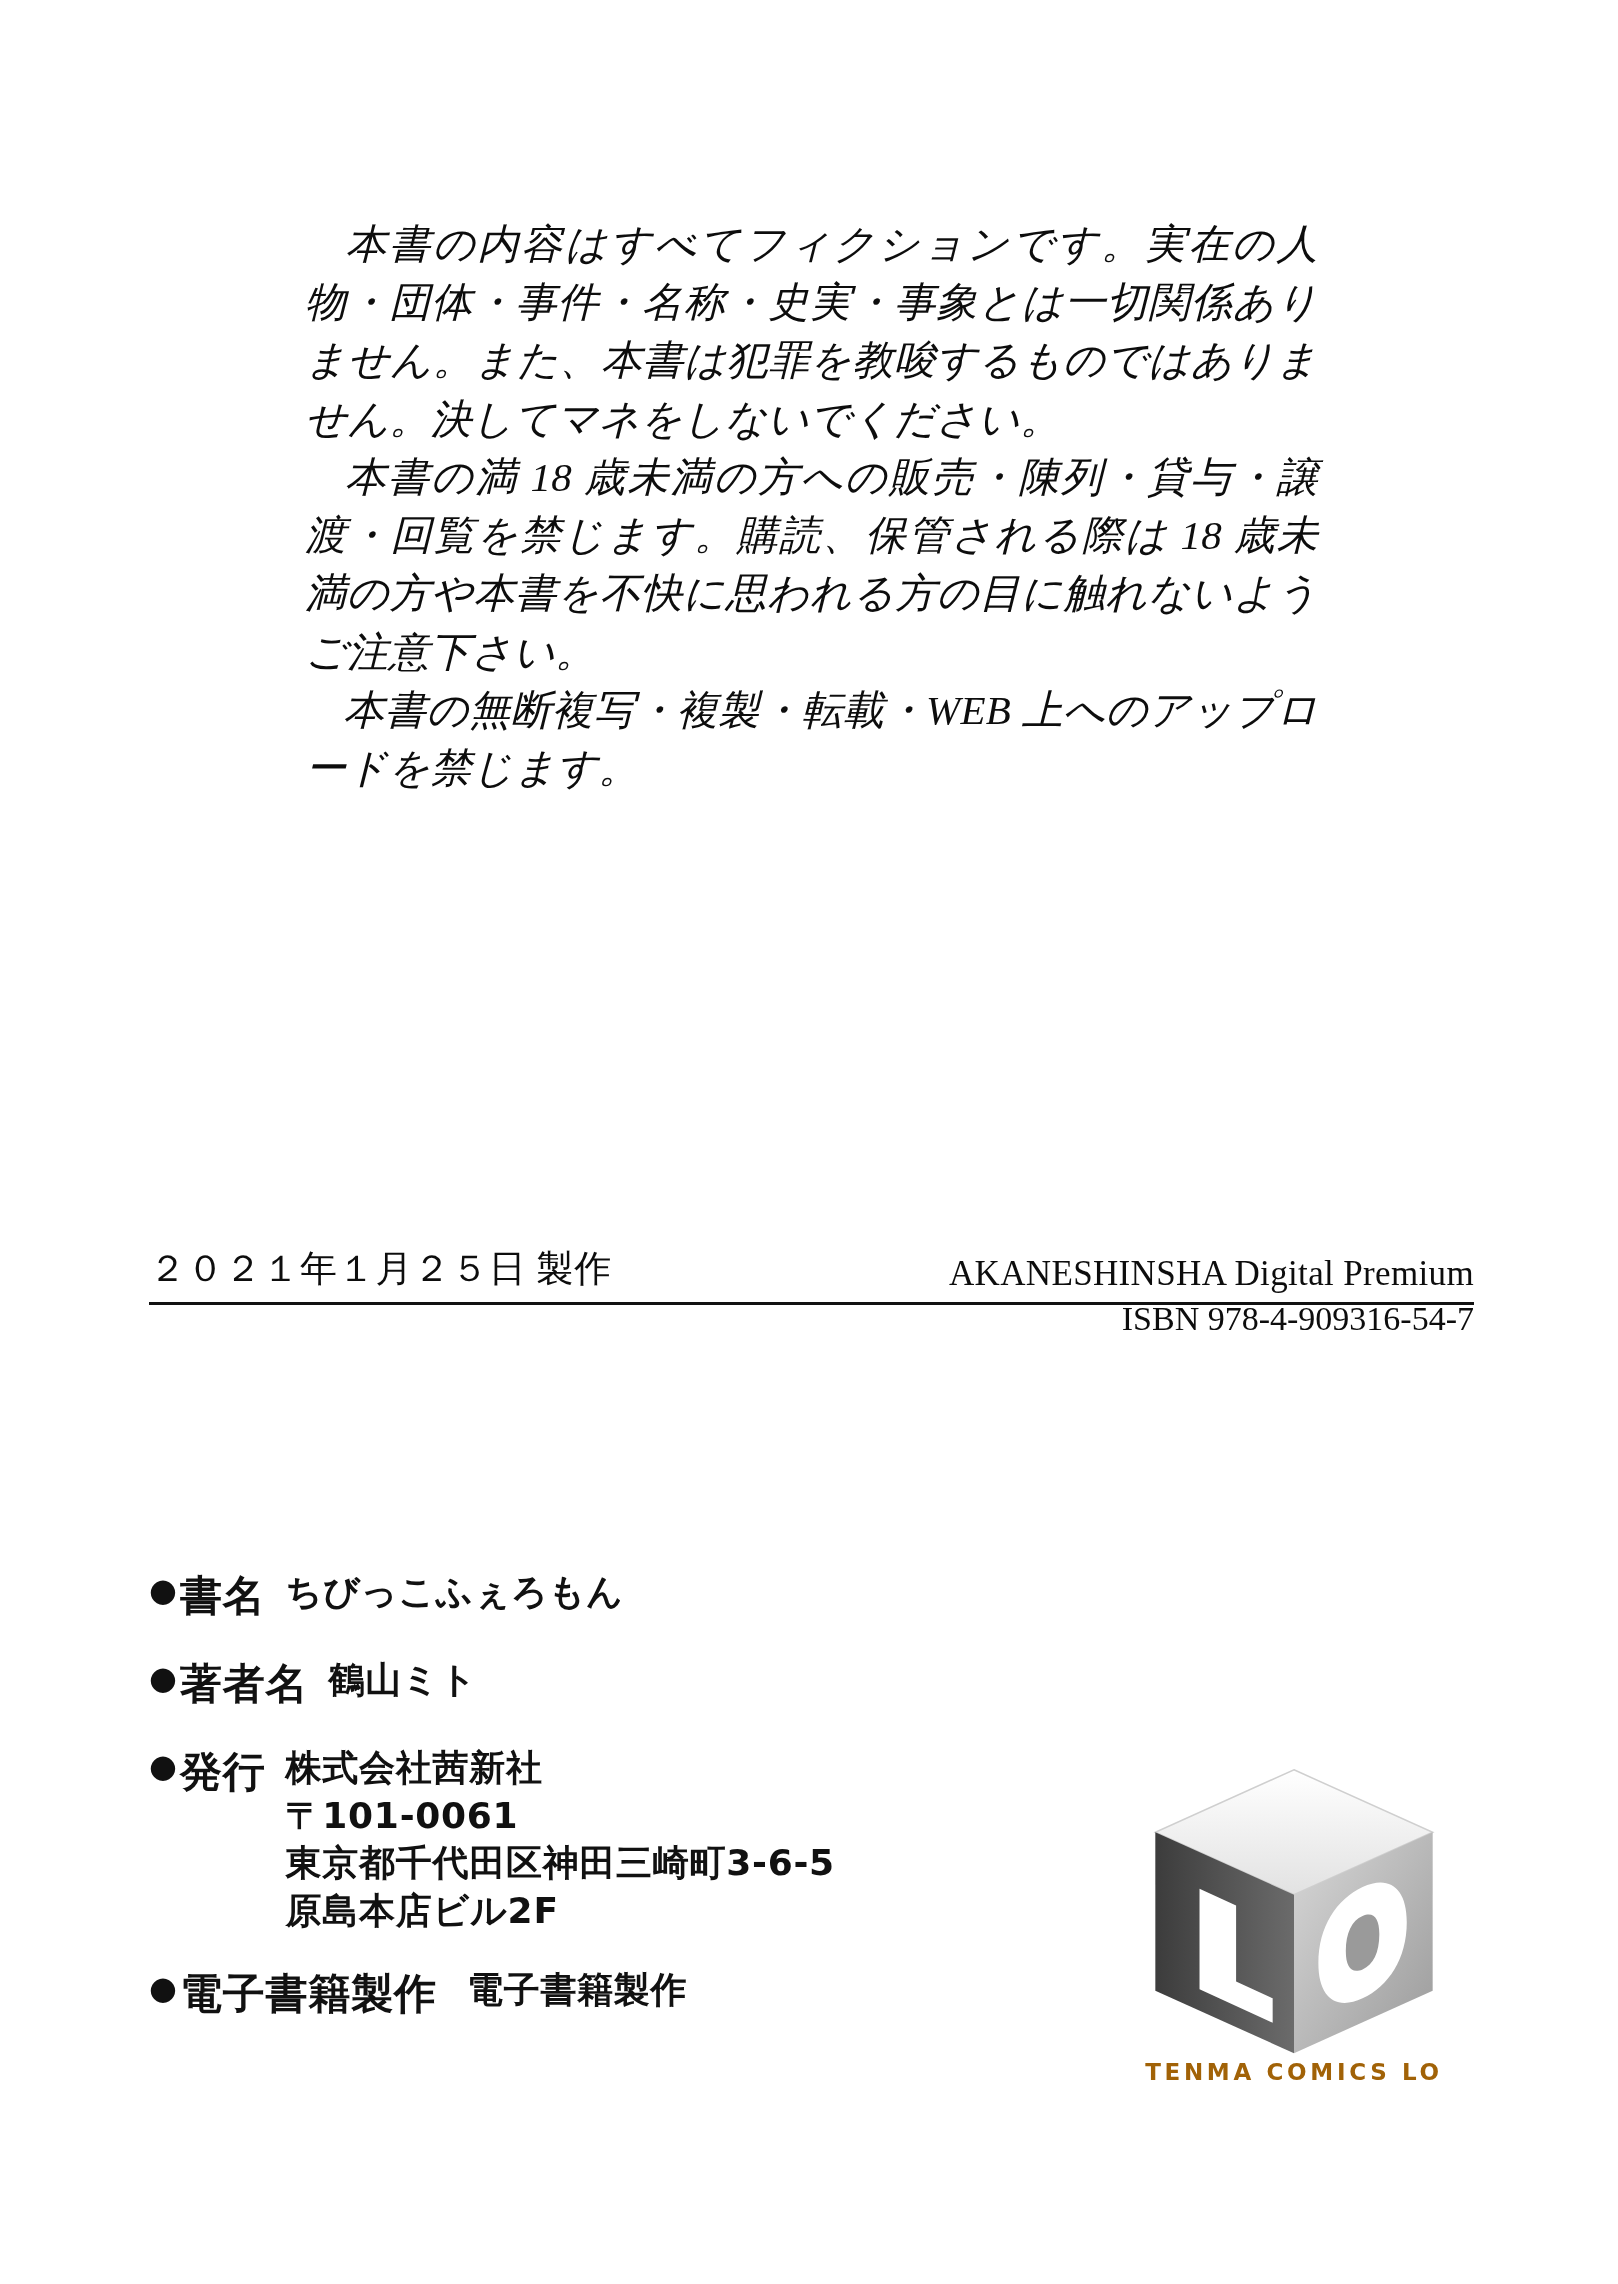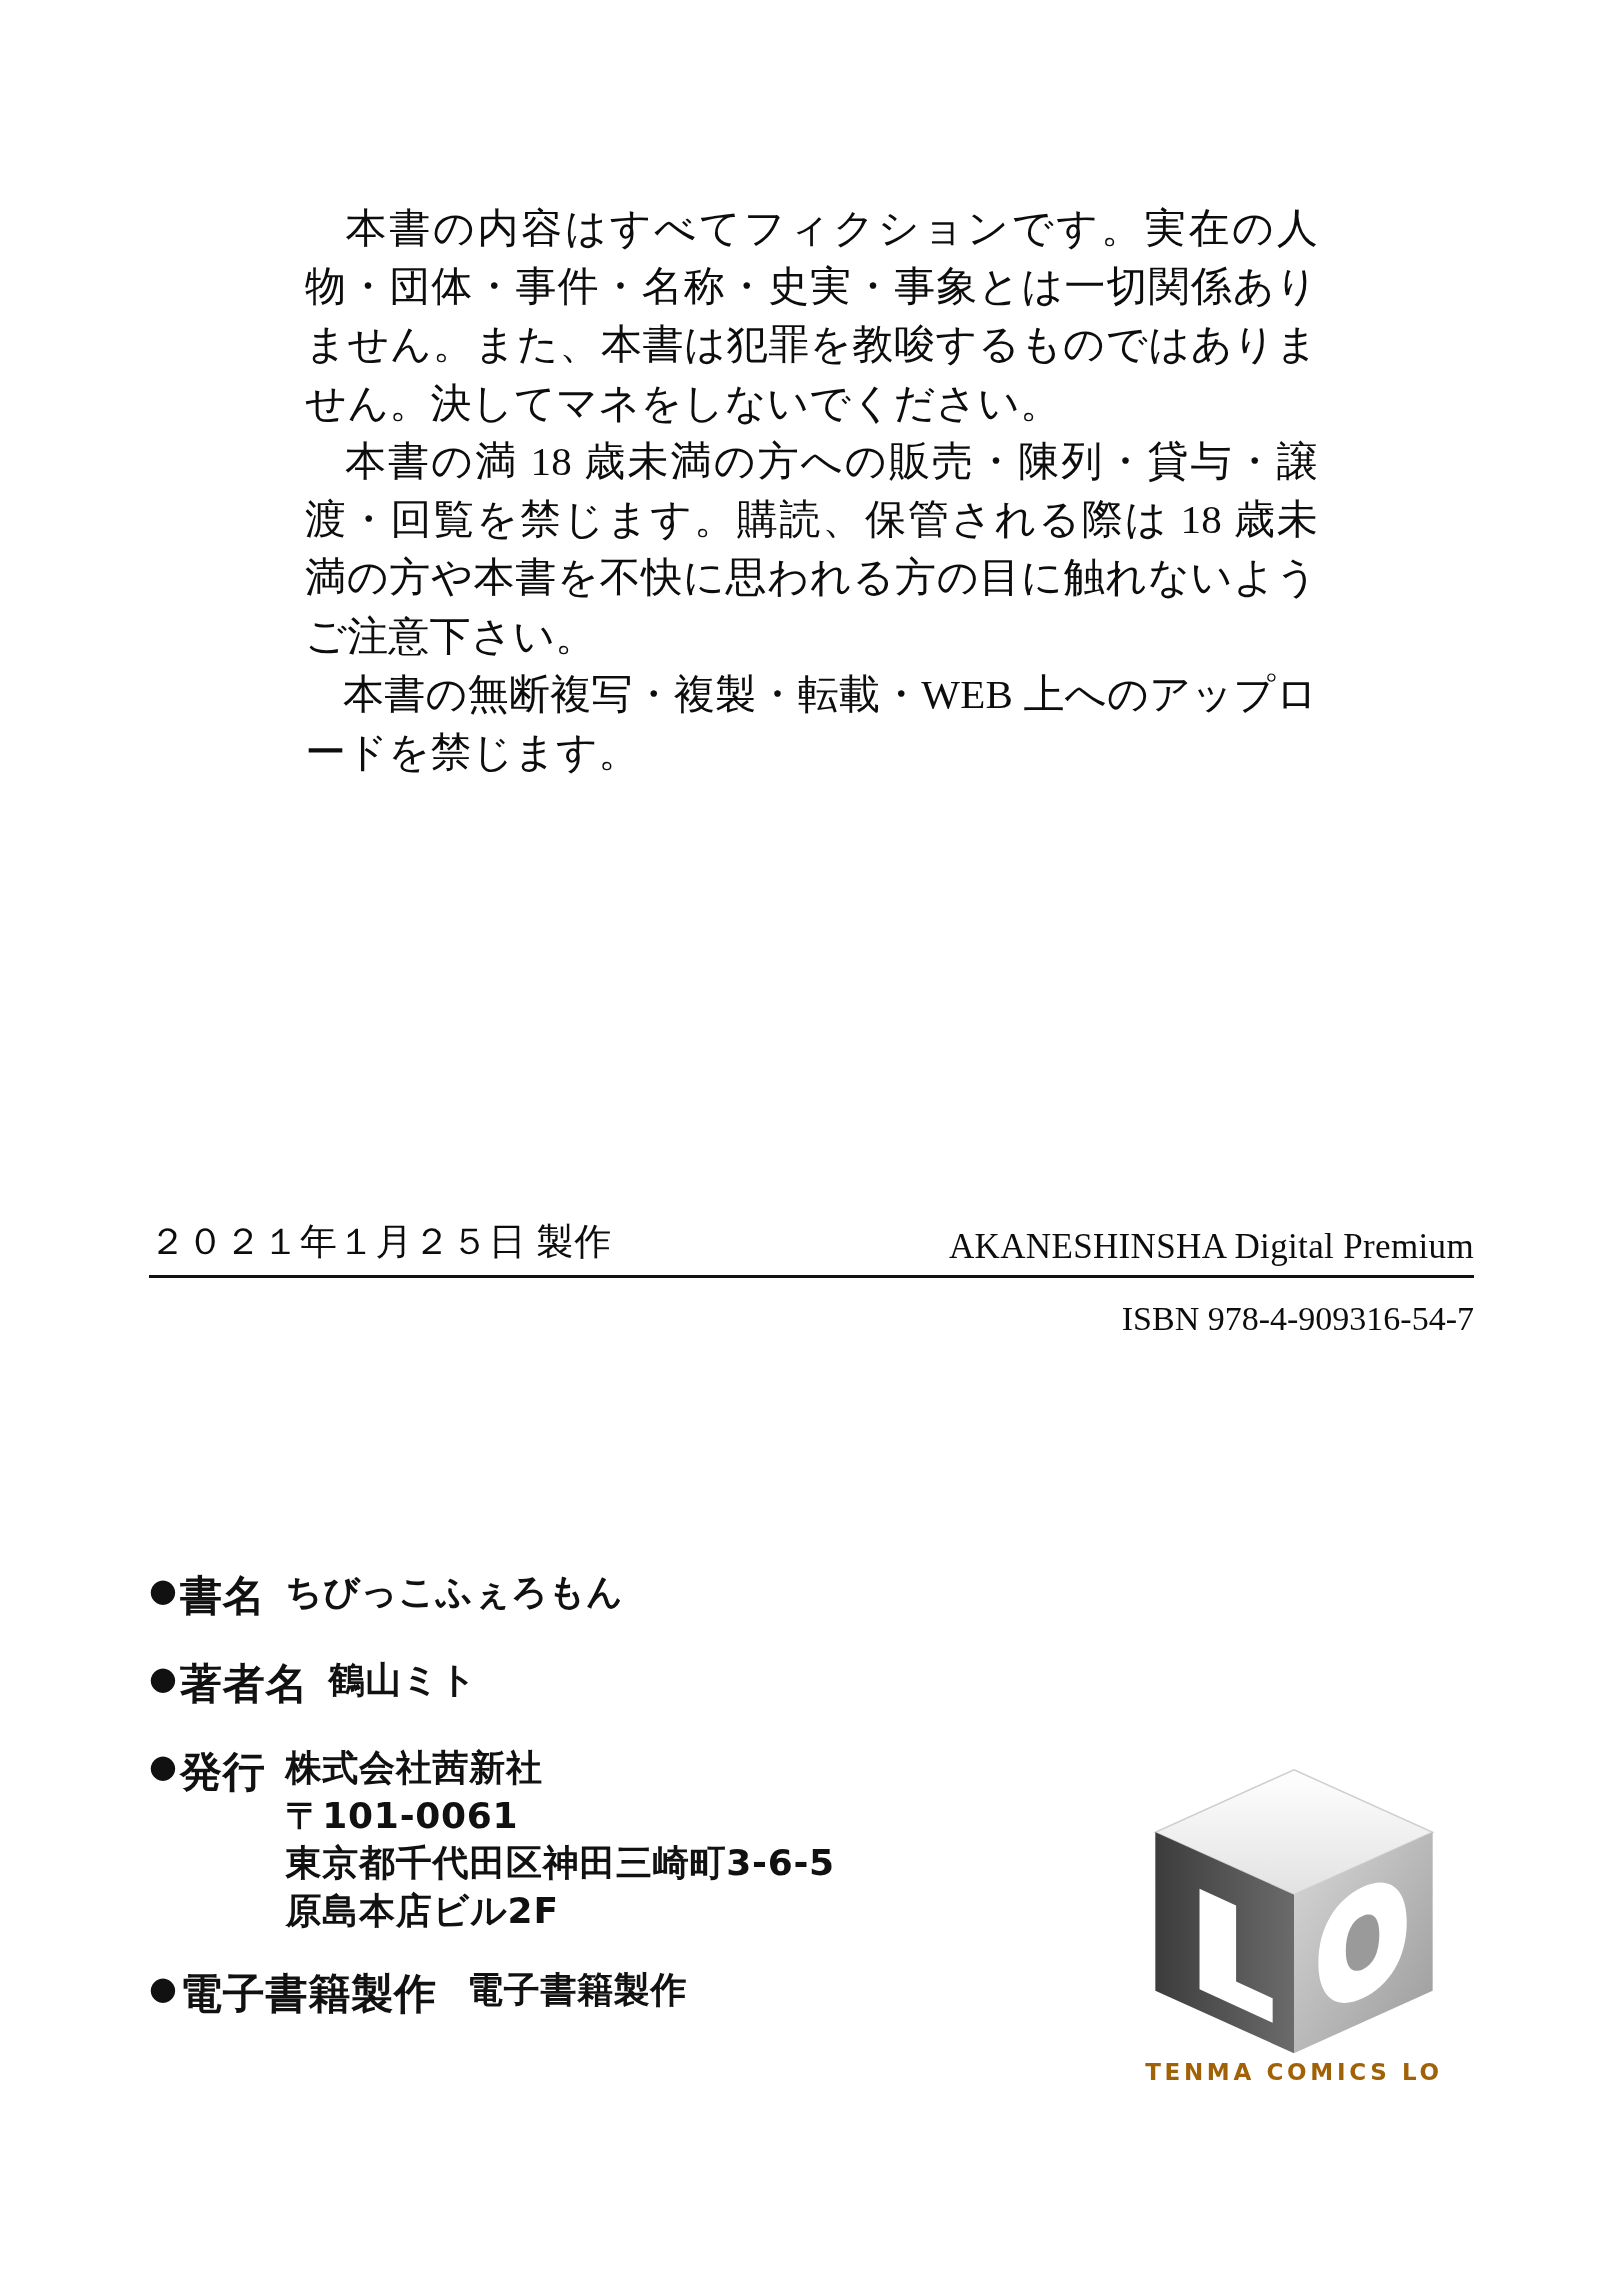--- a/index.html
+++ b/index.html
@@ -13,22 +13,23 @@
     position: relative;
     font-family: "Liberation Serif", "DejaVu Serif", serif;
     color: #0d0d0d;
     overflow: hidden;
   }
 
   
   #disclaimer {
     position: absolute;
     left: 305px;
-    top: 199px;
+    top: 215px;
     width: 1013px;
+    font-style: italic;
   }
   .para {
     font-size: 41px;
     line-height: 1.42;
     letter-spacing: 0.005em;
     text-align: justify;
     text-justify: inter-character;
     margin: 0 0 0 0;
   }
   .para .indent {
@@ -45,20 +46,21 @@
     border-bottom: 3px solid #111;
     padding-bottom: 7.6px;
     display: flex;
     justify-content: space-between;
     align-items: flex-end;
   }
   #pub-date {
     font-size: 37px;
     letter-spacing: 0.02em;
     font-family: "Liberation Serif", "DejaVu Serif", serif;
+    margin-top: 27px;
   }
   #pub-imprint {
     font-size: 35px;
     letter-spacing: 0.01em;
     font-family: Liberation Serif, serif;
   }
 
   #copyright-block {
     position: absolute;
     right: 145px;

